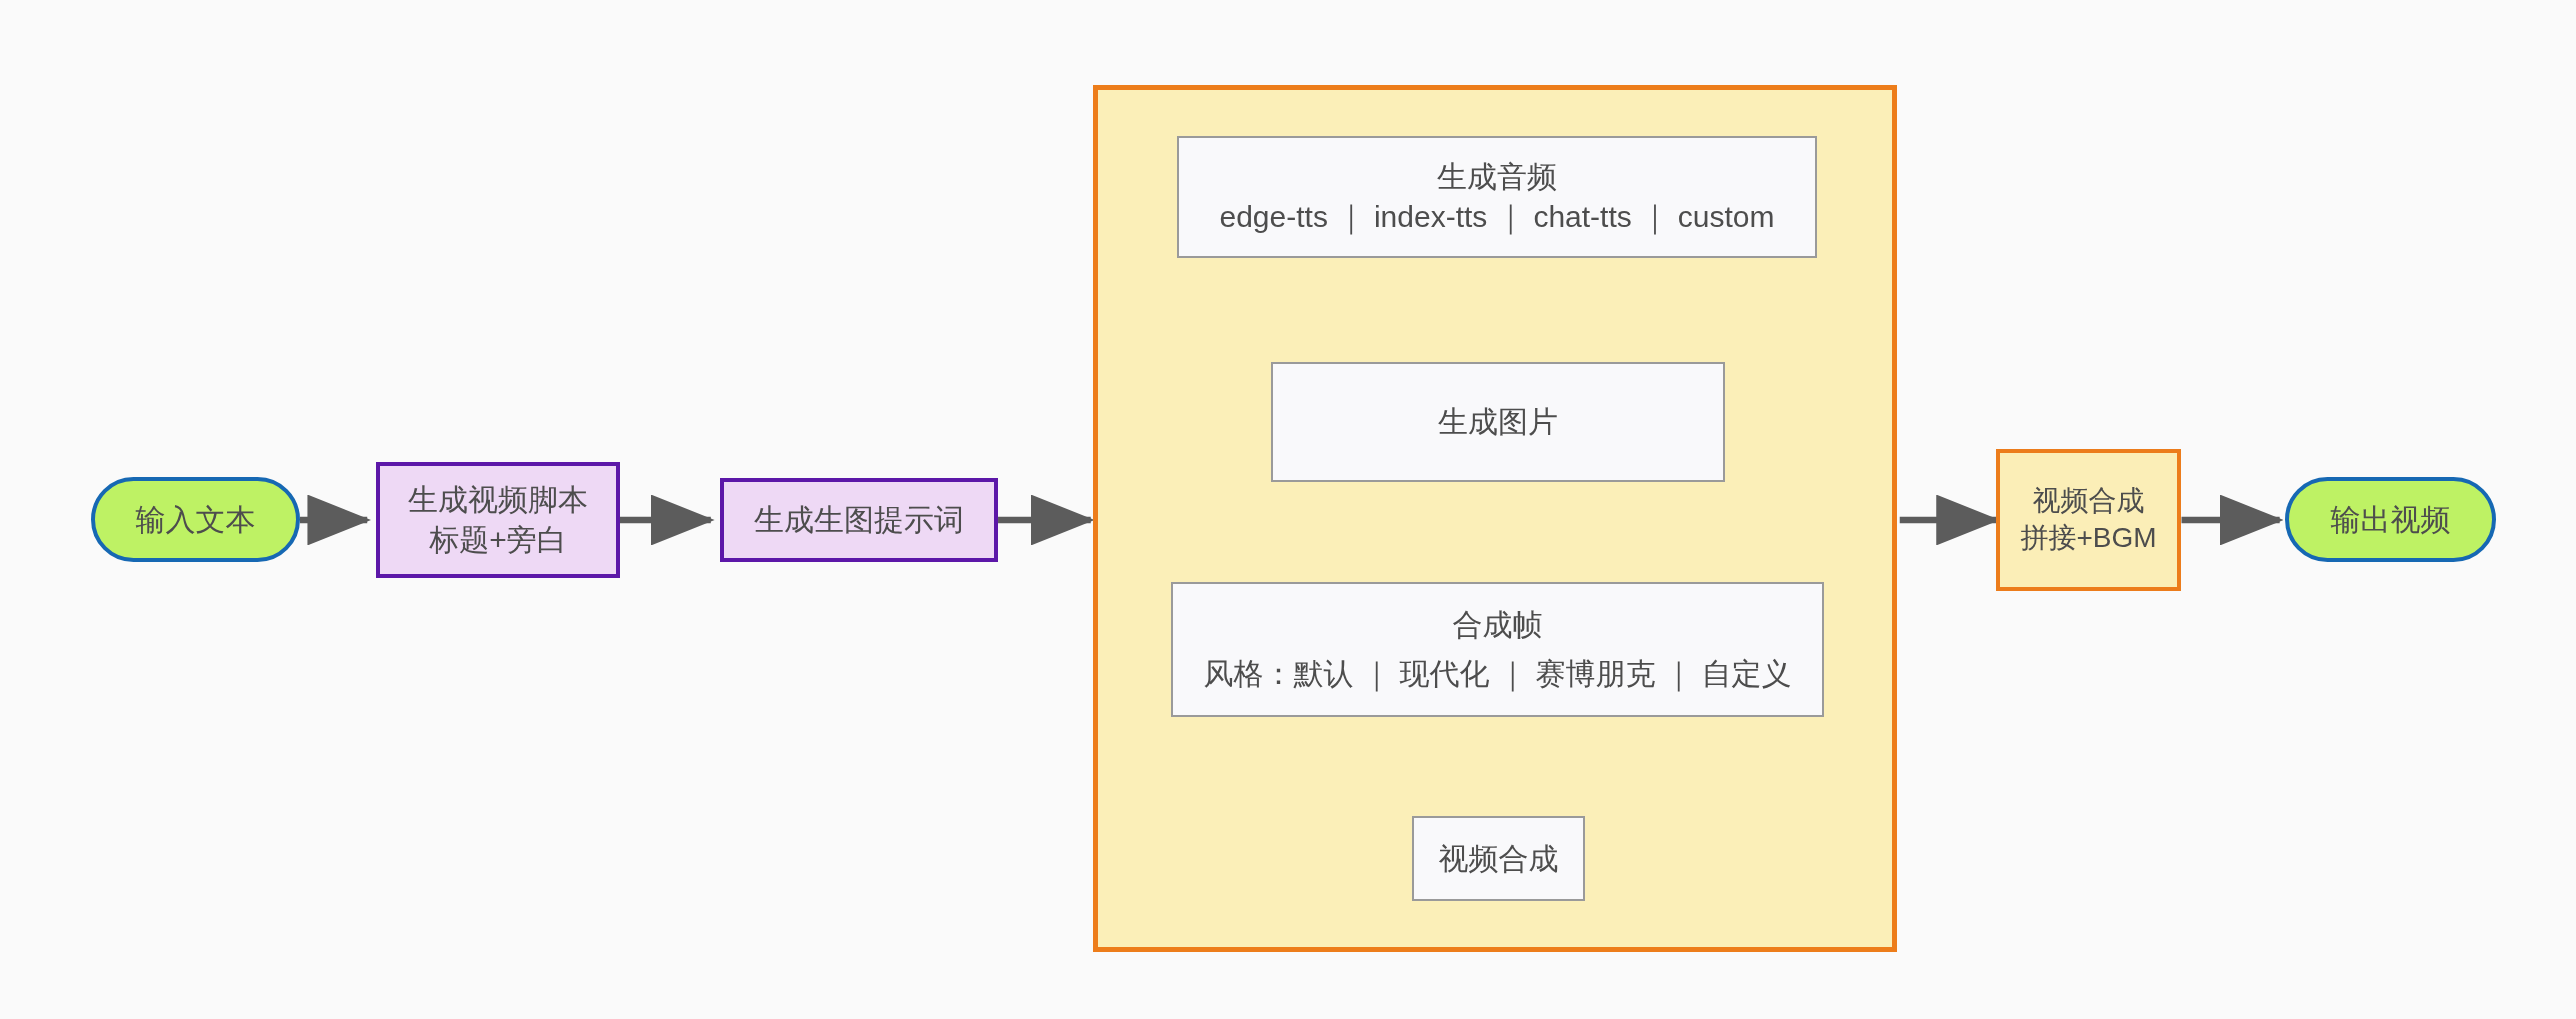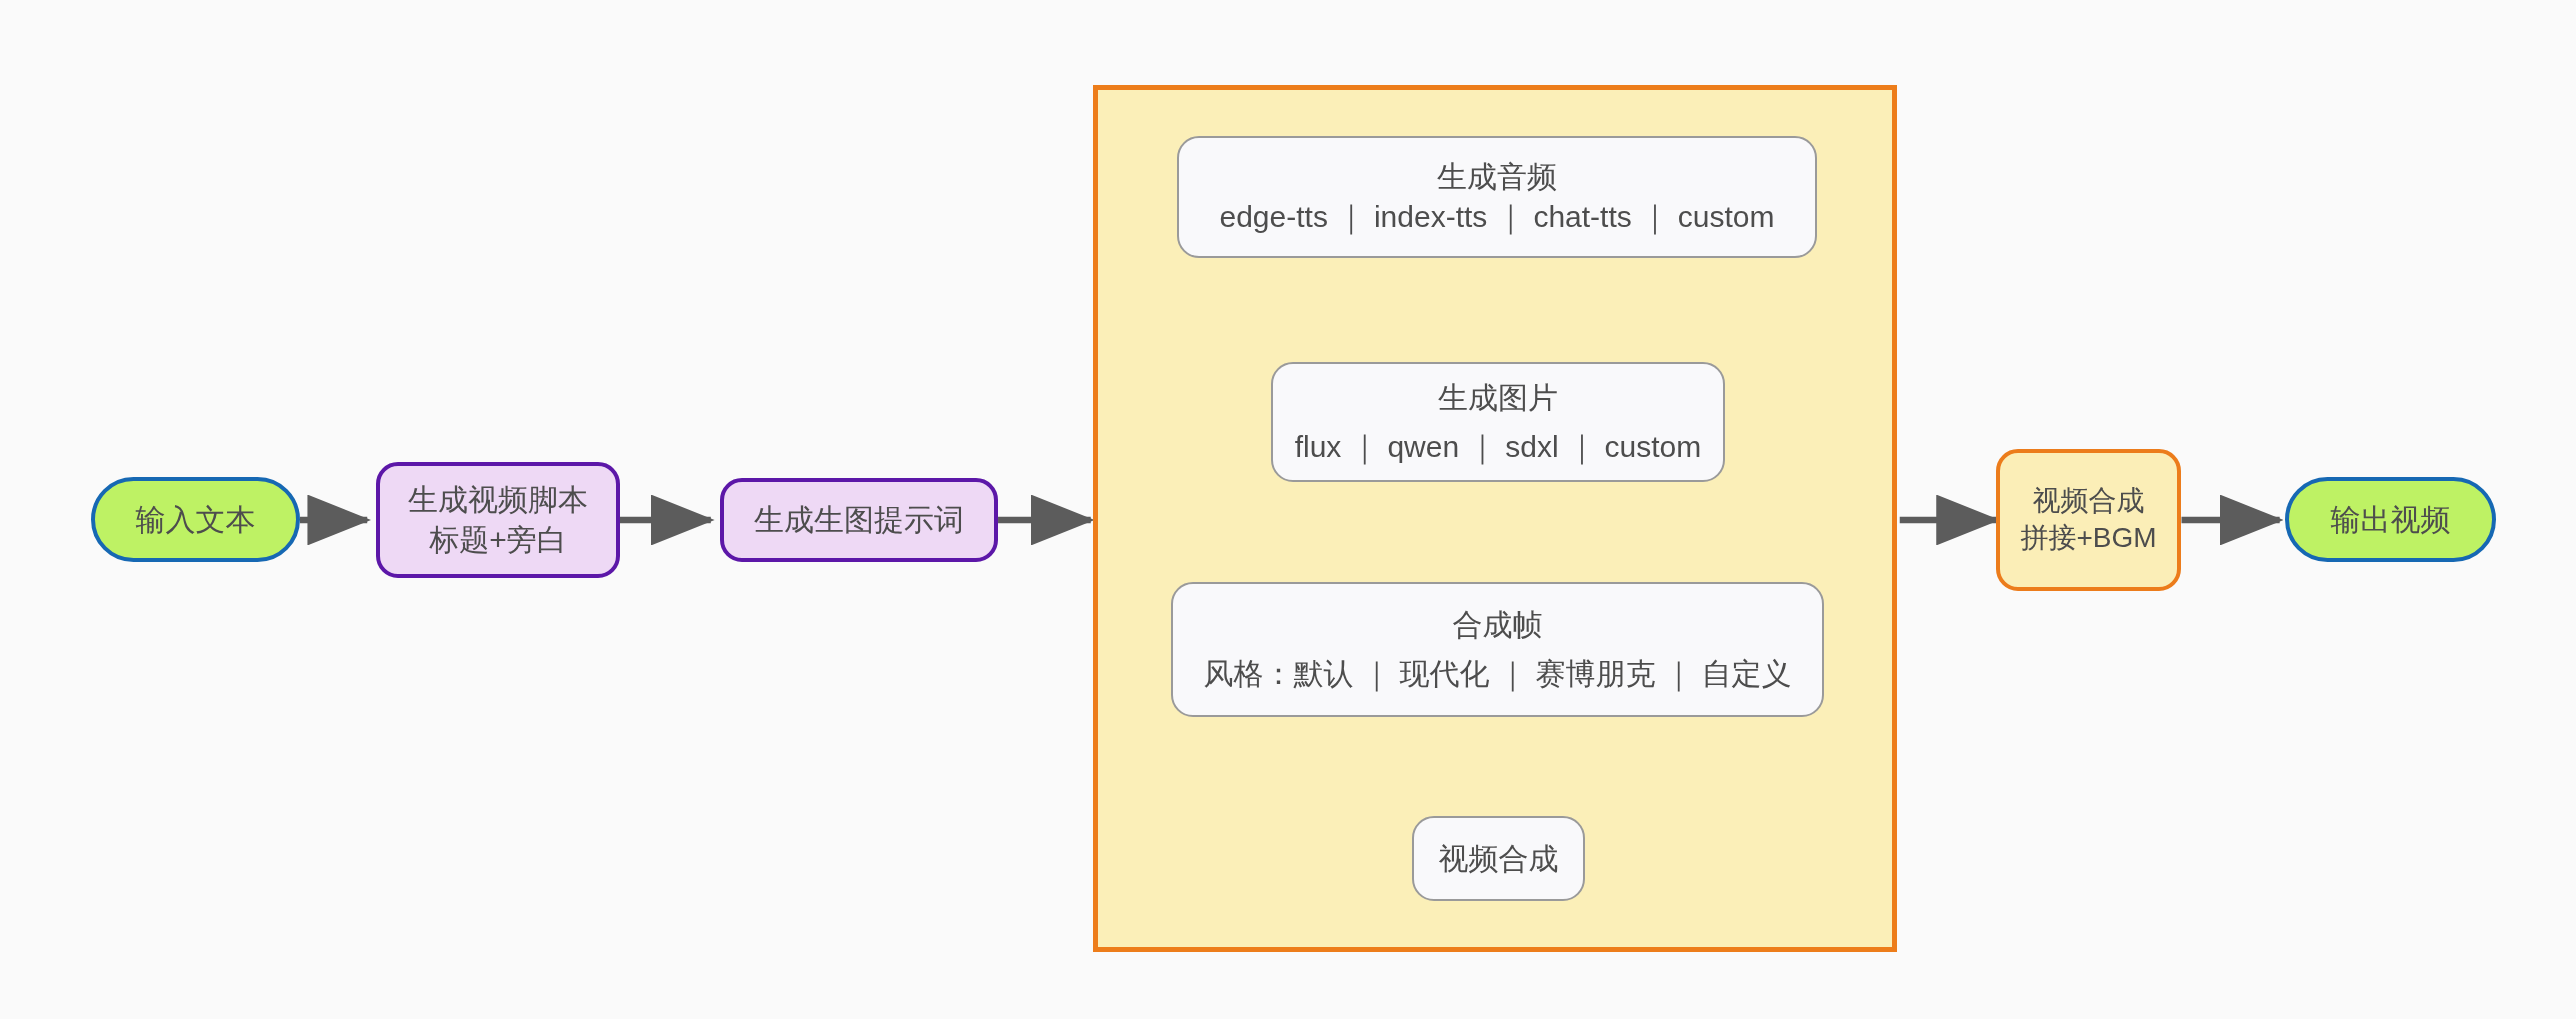--- a/index.html
+++ b/index.html
@@ -29,21 +29,20 @@
     position: absolute;
     box-sizing: border-box;
     display: flex;
     flex-direction: column;
     align-items: center;
     justify-content: center;
     text-align: center;
     color: #4d4d4d;
     line-height: 1.32;
     z-index: 2;
-    border-radius: 22px;
   }
   .node .line1, .node .line2 {
     display: block;
     white-space: nowrap;
   }
 
   
   .term {
     background: #bef264;
     border: 4.5px solid #1668b3;
@@ -125,21 +124,20 @@
     <span class="line1">生成生图提示词</span>
   </div>
 
   <div class="node plain" style="left:1177px; top:136px; width:640px; height:122px;">
     <span class="line1">生成音频</span>
     <span class="line2">edge-tts ｜ index-tts ｜ chat-tts ｜ custom</span>
   </div>
 
   <div class="node plain" style="left:1271px; top:362px; width:454px; height:120px;gap:9px;">
     <span class="line1">生成图片</span>
-    <span class="line2">flux ｜ qwen ｜ sdxl ｜ custom</span>
   </div>
 
   <div class="node plain" style="left:1171px; top:582px; width:653px; height:135px;gap:9px;">
     <span class="line1">合成帧</span>
     <span class="line2">风格：默认 ｜ 现代化 ｜ 赛博朋克 ｜ 自定义</span>
   </div>
 
   <div class="node plain" style="left:1412px; top:816px; width:173px; height:85px;">
     <span class="line1">视频合成</span>
   </div>

